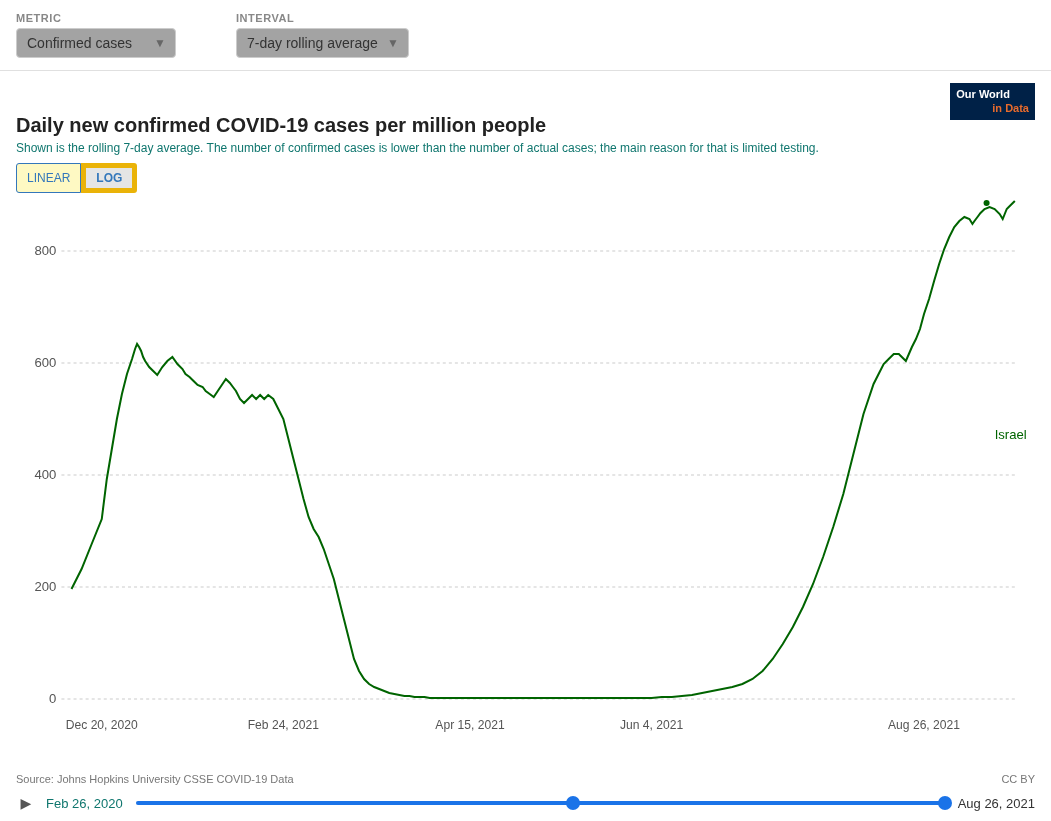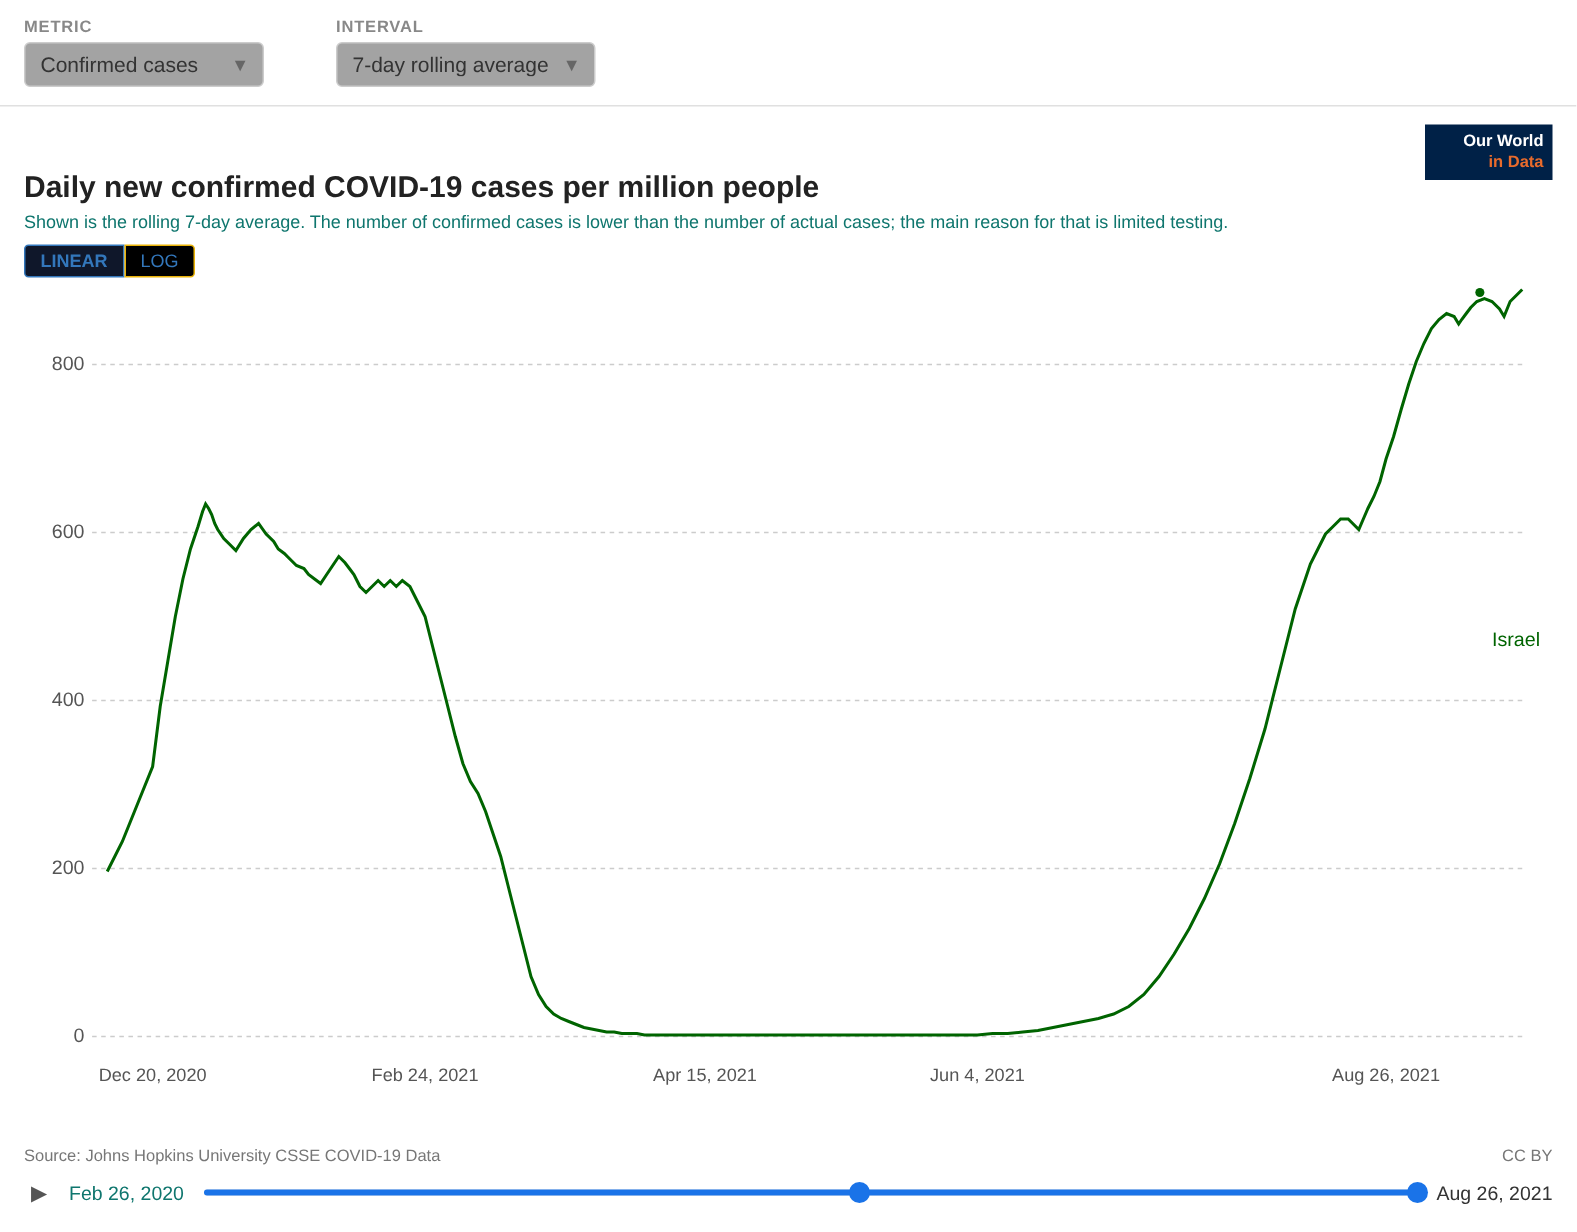--- a/index.html
+++ b/index.html
@@ -3,21 +3,21 @@
   <meta charset="utf-8">
   <style>
     * { box-sizing: border-box; margin: 0; padding: 0; }
     body { font-family: Arial, sans-serif; background: #fff; width: 1051px; height: 821px; overflow: hidden; }
 
     .top-bar {
       display: flex;
       align-items: center;
       padding: 12px 16px;
       border-bottom: 1px solid #e0e0e0;
-      gap: 48px;
+      gap: 60px;
     }
 
     .control-group {
       display: flex;
       flex-direction: column;
       gap: 4px;
     }
 
     .control-label {
       font-size: 11px;
@@ -97,48 +97,49 @@
 
     .owid-logo {
       position: absolute;
       top: 12px;
       right: 16px;
       background: #002147;
       color: #fff;
       font-size: 11px;
       padding: 4px 6px;
       line-height: 1.3;
-      text-align: right;
+      text-align: left;
       font-weight: bold;
     }
 
     .owid-logo .in-data {
       color: #e86b2c;
       padding-left: 36px;
     }
 
     .scale-buttons {
       display: flex;
       gap: 0;
       margin-bottom: 6px;
     }
 
     .scale-btn {
       font-size: 12px;
       padding: 3px 10px;
-      border: 1px solid #eab308;
-      background: #000000;
+      border: 5px solid #eab308;
+      background: #e5e5e5;
       color: #3377bb;
       cursor: pointer;
+      font-weight: bold;
     }
 
     .scale-btn.active {
-      background: #0f172a;
+      background: #fef9c3;
       border: 1.5px solid #3377bb;
-      font-weight: 700;
+      font-weight: 400;
     }
 
     .scale-btn:first-child {
       border-radius: 3px 0 0 3px;
     }
 
     .scale-btn:last-child {
       border-radius: 0 3px 3px 0;
     }
 

